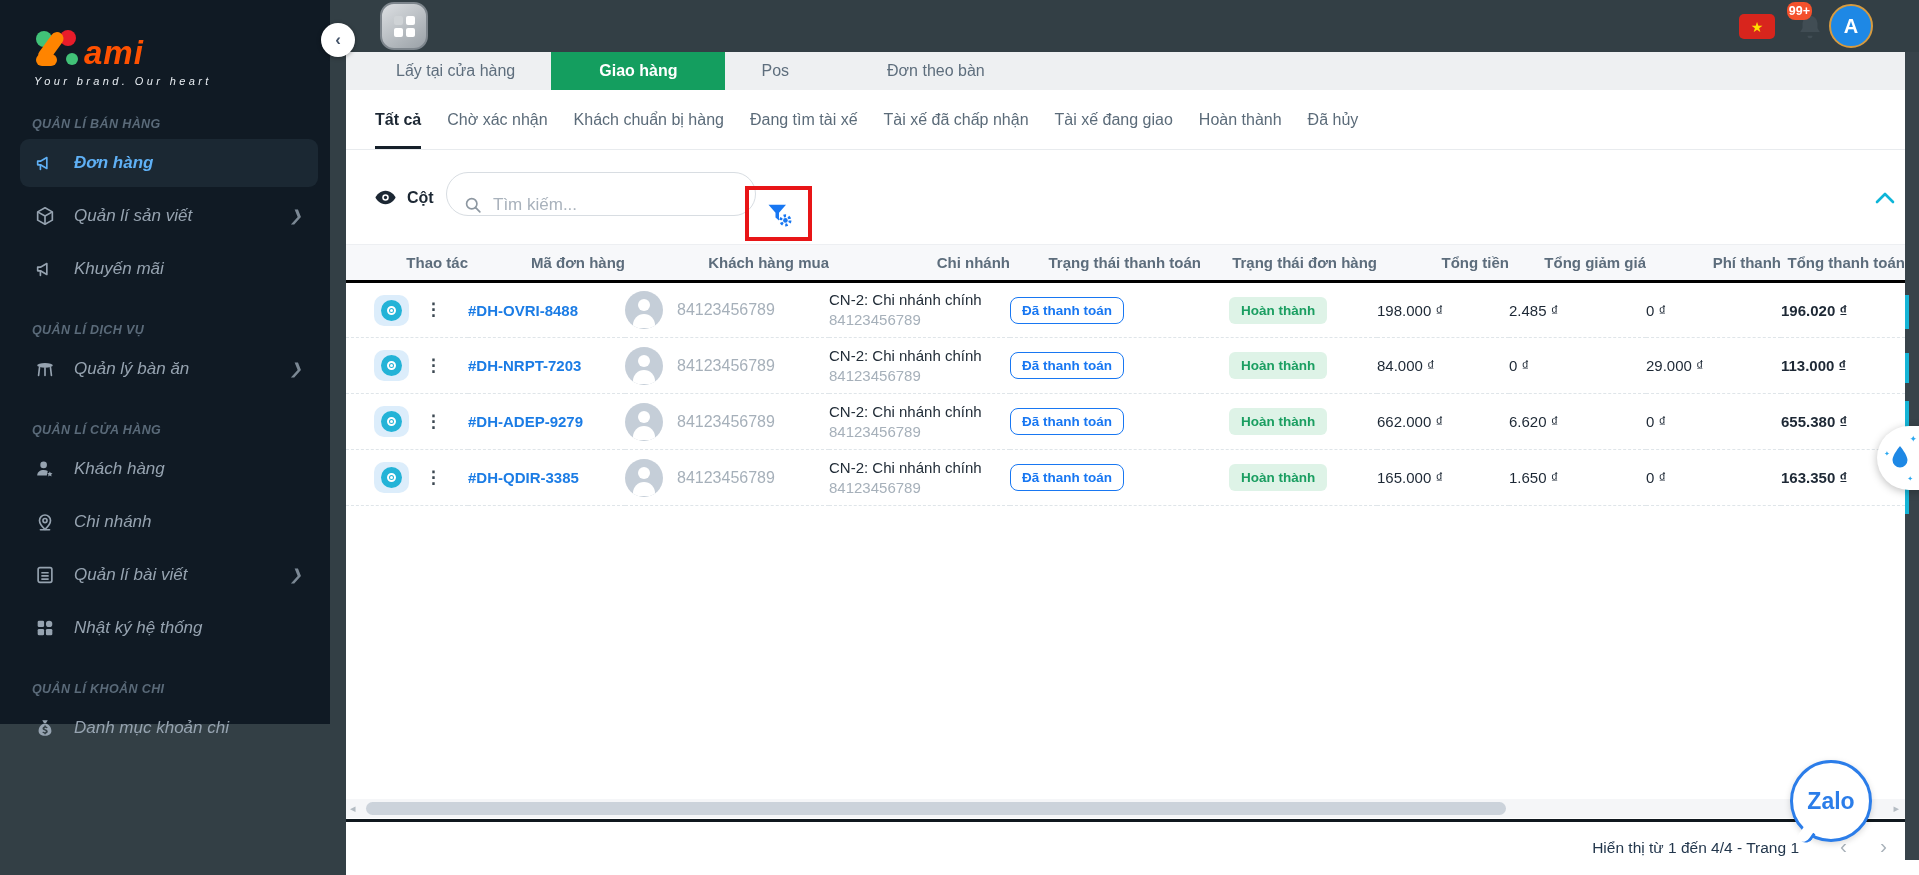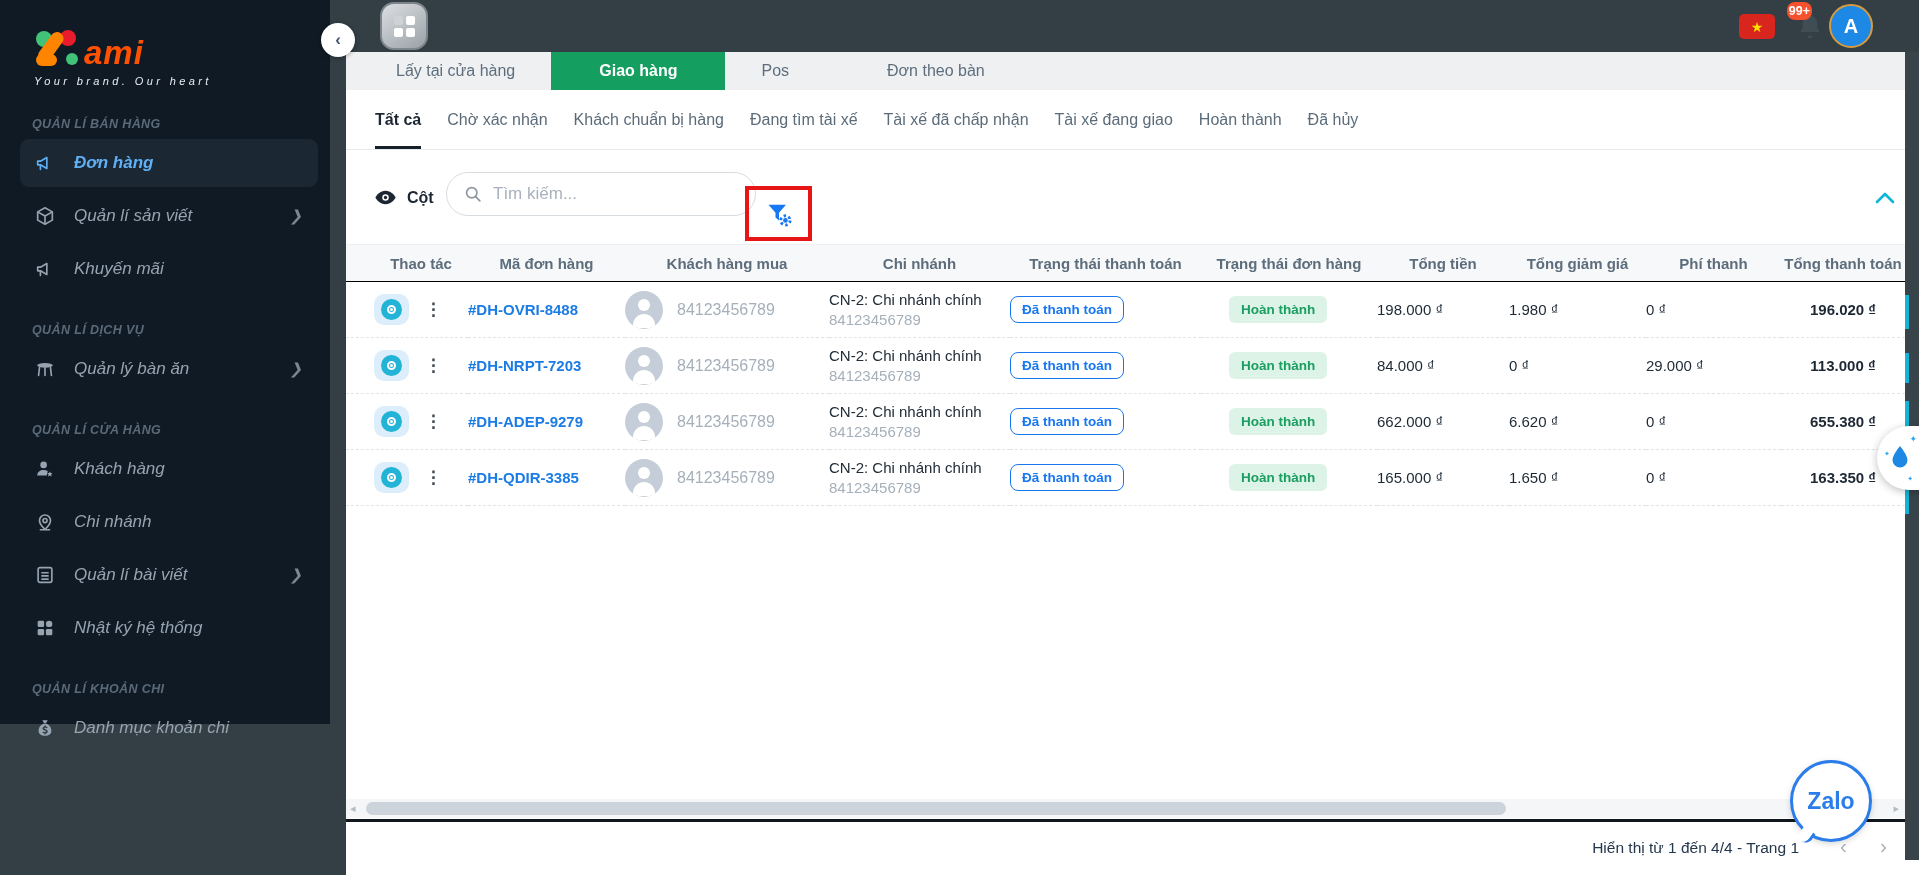--- a/index.html
+++ b/index.html
@@ -42,51 +42,51 @@
   .main-tab.wide { padding:0 62px; }
 
   .status-tabs { height:60px; display:flex; align-items:center; gap:26px; padding-left:29px; border-bottom:1px solid #e8ebee; }
   .status-tab { position:relative; height:100%; display:flex; align-items:center; font-size:16px; color:#5b6b79; cursor:pointer; white-space:nowrap; }
   .status-tab.active { color:#1c2733; font-weight:700; }
   .status-tab.active::after { content:''; position:absolute; left:0; right:0; bottom:0; height:3px; background:#15202a; }
 
   .toolbar { position:relative; height:94px; }
   .cot { position:absolute; left:28px; top:36px; display:flex; align-items:center; gap:10px; cursor:pointer; }
   .cot-label { font-size:16px; font-weight:700; color:#1c2733; }
-  .search-box { position:absolute; left:100px; top:22px; width:310px; height:44px; border:1px solid #d8dde2; border-radius:22px; background:#fff; display:flex; align-items:center; gap:10px; padding-left:16px; }
+  .search-box { position:absolute; left:100px; top:22px; width:310px; height:44px; border:1px solid #d8dde2; border-radius:22px; background:#fff; display:flex; align-items:flex-end; gap:10px; padding-left:16px; }
   .search-box input { border:none; outline:none; font-size:17px; color:#3a4654; width:230px; font-family:"Liberation Sans", sans-serif; background:transparent; }
   .search-box input::placeholder { color:#a9b2bc; }
   .filter-annot { position:absolute; left:399px; top:36px; width:67px; height:55px; border:4px solid #e81517; display:flex; align-items:center; justify-content:center; }
   .filter-btn { width:40px; height:40px; display:flex; align-items:center; justify-content:center; cursor:pointer; }
   .collapse-up { position:absolute; left:1528px; top:40px; width:22px; height:16px; cursor:pointer; }
 
   
   table.orders { width:1559px; border-collapse:collapse; table-layout:fixed; }
   thead tr { height:37px; background:#f7f8fa; }
-  th { font-size:15px; color:#5d6d7c; font-weight:700; text-align:center; border-top:1px solid #edeff2; border-bottom:1px solid #000000; white-space:nowrap; overflow:hidden; }
+  th { font-size:15px; color:#5d6d7c; font-weight:700; text-align:right; border-top:1px solid #edeff2; border-bottom:3px solid #000000; white-space:nowrap; overflow:hidden; }
   th.first { padding-left:28px; }
   tbody tr { height:56px; border-bottom:1px dashed #dfe5e9; }
   td { font-size:15px; color:#1d2835; vertical-align:middle; white-space:nowrap; overflow:visible; }
   .cell-actions { display:flex; align-items:center; gap:16px; padding-left:28px; }
   .eye-pill { width:35px; height:31px; border-radius:10px; background:#dcedfb; display:flex; align-items:center; justify-content:center; cursor:pointer; }
   .eye-circ { width:21px; height:21px; border-radius:50%; background:#23b3d7; display:flex; align-items:center; justify-content:center; }
   .eye-ring { width:9px; height:9px; border:2px solid #fff; border-radius:50%; display:flex; align-items:center; justify-content:center; }
   .eye-ring::after { content:''; width:3px; height:3px; background:#fff; border-radius:50%; }
   .kebab { color:#3c4852; font-size:17px; font-weight:700; letter-spacing:0; line-height:16px; cursor:pointer; }
   .order-code { color:#1b7ce5; font-weight:700; cursor:pointer; }
   .cell-cust { display:flex; align-items:center; gap:14px; }
   .cust-avatar { width:38px; height:38px; border-radius:50%; background:#c5ced8; position:relative; overflow:hidden; flex:0 0 auto; }
   .cust-avatar .head { position:absolute; left:13px; top:8px; width:12px; height:12px; border-radius:50%; background:#fff; }
   .cust-avatar .body { position:absolute; left:8px; top:23px; width:22px; height:14px; border-radius:11px 11px 0 0; background:#fff; }
   .cust-phone { color:#a6b0ba; font-size:16px; }
   .branch-l1 { color:#222d38; line-height:20px; }
   .branch-l2 { color:#a6b0ba; line-height:20px; }
   .chip-pay { display:inline-block; padding:5px 11px; border:1.5px solid #1877f2; border-radius:8px; color:#1877f2; font-size:13.5px; font-weight:700; background:#fff; cursor:pointer; }
   .chip-status { display:inline-block; margin-left:28px; padding:6px 12px; background:#def3e7; border-radius:6px; color:#1a9e61; font-size:13.5px; font-weight:700; }
-  td.final { font-weight:700;text-align:center; }
+  td.final { font-weight:700; }
 
   
   .hscroll { position:absolute; left:0; top:747px; width:1559px; height:19px; background:#f5f6f8; }
   .hthumb { position:absolute; left:20px; top:3px; width:1140px; height:13px; border-radius:7px; background:#ccd3db; cursor:grab; }
   .harrow { position:absolute; top:3px; font-size:11px; color:#b4bcc3; }
   .harrow.l { left:4px; } .harrow.r { right:6px; }
   .panel-bottom-line { position:absolute; left:346px; top:819px; width:1559px; height:3px; background:#10181e; }
   .footer { position:absolute; left:346px; top:822px; width:1573px; height:53px; background:#fff; }
   .pagination-text { position:absolute; right:120px; top:17px; font-size:15.5px; color:#23374d; }
   .pg-chev { position:absolute; top:12px; font-size:21px; color:#a9b2ba; cursor:pointer; }
@@ -323,21 +323,21 @@
             <span class="cust-phone">84123456789</span>
           </div>
             </td>
           <td>
               <div class="branch-l1">CN-2: Chi nhánh chính</div>
               <div class="branch-l2">84123456789</div>
             </td>
           <td><span class="chip-pay">Đã thanh toán</span></td>
           <td><span class="chip-status">Hoàn thành</span></td>
           <td>198.000 ₫</td>
-          <td>1.980 ₫</td>
+          <td>2.485 ₫</td>
           <td>0 ₫</td>
           <td class="final">196.020 ₫</td>
         </tr>
         <tr>
           <td>
               <div class="cell-actions">
             <div class="eye-pill">
                   <div class="eye-circ">
                     <div class="eye-ring"></div>
                   </div>

